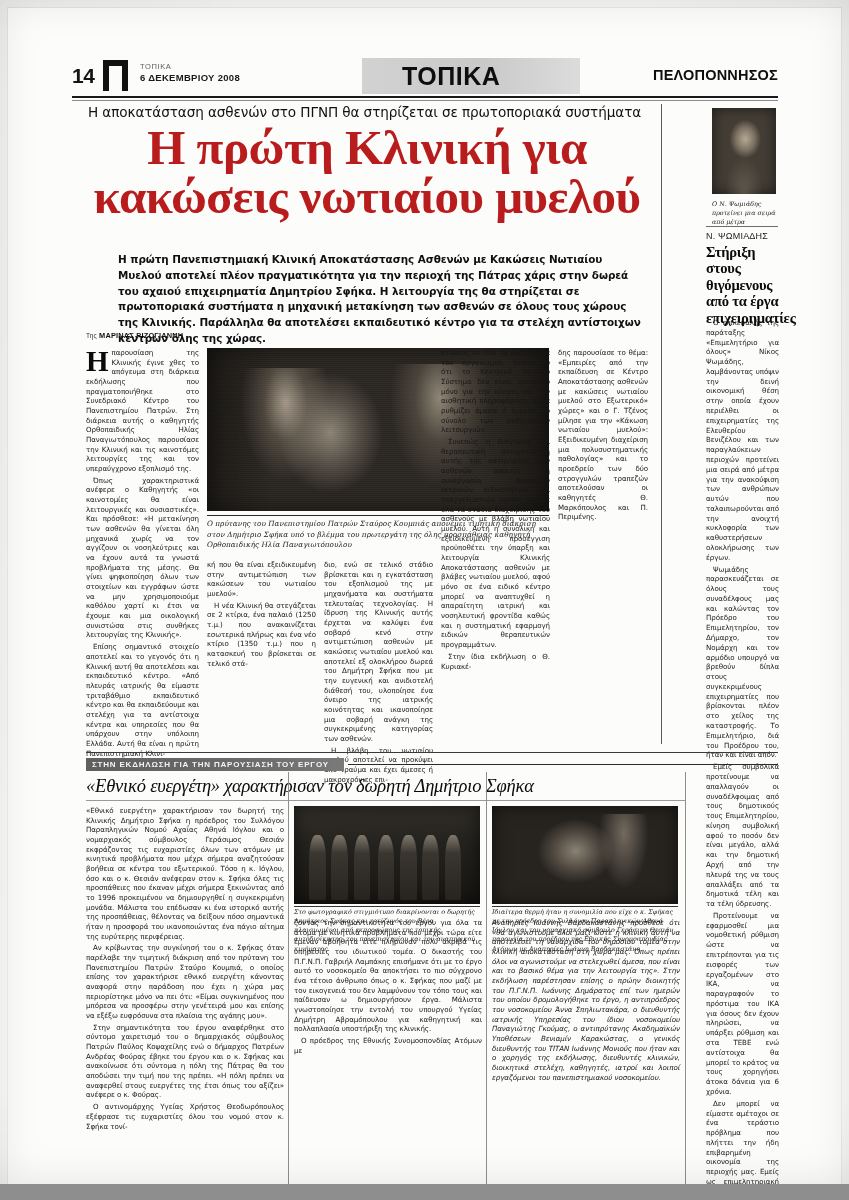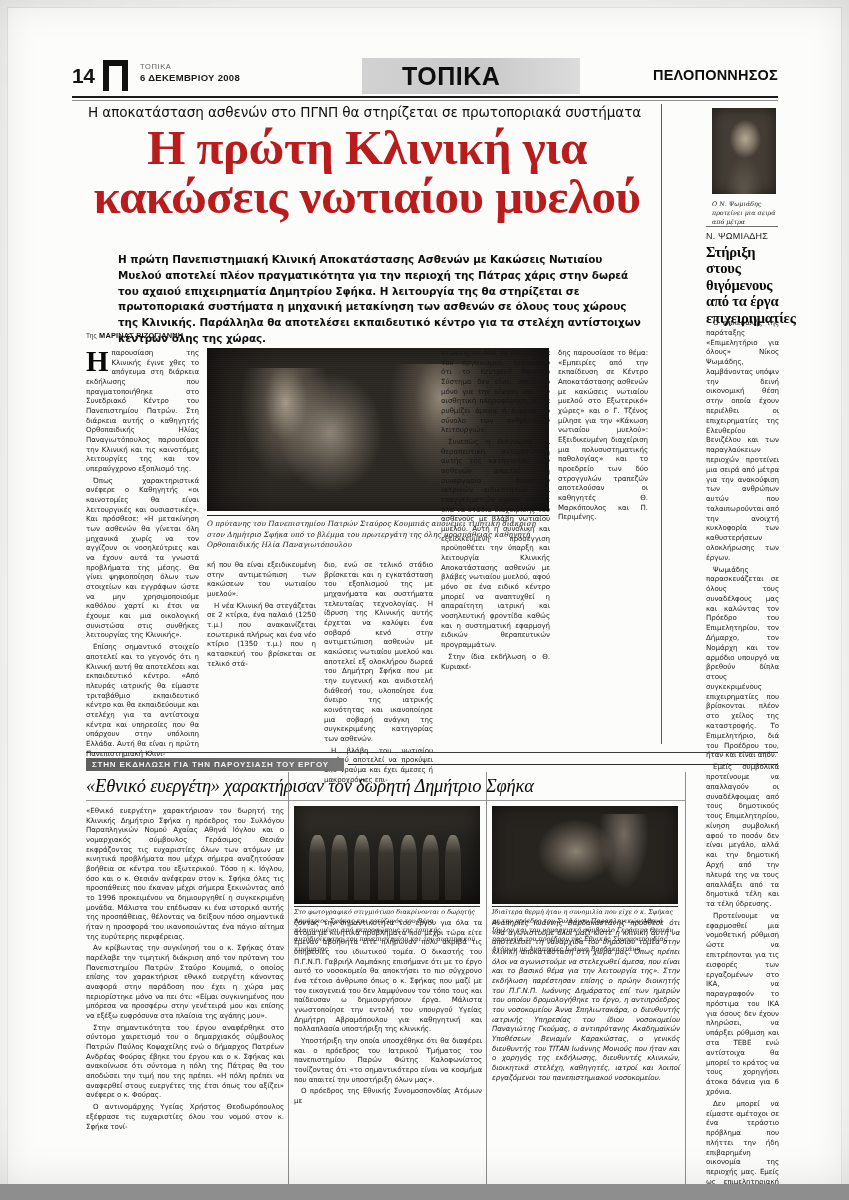--- a/index.html
+++ b/index.html
@@ -560,21 +560,20 @@
 
     <div class="col" id="bot-col-1">
       <p class="noind">«Εθνικό ευεργέτη» χαρακτήρισαν τον δωρητή της Κλινικής Δημήτριο Σφήκα η πρόεδρος του Συλλόγου Παραπληγικών Νομού Αχαΐας Αθηνά Ιόγλου και ο νομαρχιακός σύμβουλος Γεράσιμος Θεσιάν εκφράζοντας τις ευχαριστίες όλων των ατόμων με κινητικά προβλήματα που μέχρι σήμερα αναζητούσαν βοήθεια σε κέντρα του εξωτερικού. Τόσο η κ. Ιόγλου, όσο και ο κ. Θεσιάν ανέφεραν στον κ. Σφήκα όλες τις προσπάθειες που έκαναν μέχρι σήμερα ξεκινώντας από το 1996 προκειμένου να δημιουργηθεί η συγκεκριμένη μονάδα. Μάλιστα του επέδωσαν κι ένα ιστορικό αυτής της προσπάθειας, θέλοντας να δείξουν πόσο σημαντικά ήταν η προσφορά του ικανοποιώντας ένα πάγιο αίτημα της ευρύτερης περιφέρειας.</p>
       <p>Αν κρίβωντας την συγκίνησή του ο κ. Σφήκας όταν παρέλαβε την τιμητική διάκριση από τον πρύτανη του Πανεπιστημίου Πατρών Σταύρο Κουμπιά, ο οποίος επίσης τον χαρακτήρισε εθνικό ευεργέτη κάνοντας αναφορά στην παράδοση που έχει η χώρα μας περιορίστηκε μόνο να πει ότι: «Είμαι συγκινημένος που μπόρεσα να προσφέρω στην γενέτειρά μου και επίσης να εξέξω ευφρόσυνα στα πλαίσια της αγάπης μου».</p>
       <p>Στην σημαντικότητα του έργου αναφέρθηκε στο σύντομο χαιρετισμό του ο δημαρχιακός σύμβουλος Πατρών Παύλος Κοψαχείλης ενώ ο δήμαρχος Πατρέων Ανδρέας Φούρας έβηκε του έργου και ο κ. Σφήκας και ανακοίνωσε ότι σύντομα η πόλη της Πάτρας θα του αποδώσει την τιμή που της πρέπει. «Η πόλη πρέπει να αναφερθεί στους ευεργέτες της έτσι όπως του αξίζει» ανέφερε ο κ. Φούρας.</p>
       <p>Ο αντινομάρχης Υγείας Χρήστος Θεοδωρόπουλος εξέφρασε τις ευχαριστίες όλου του νομού στον κ. Σφήκα τονί-</p>
     </div>
 
     <div class="col" id="bot-col-2">
       <p class="noind">ζοντας την σημαντικότητα του έργου για όλα τα άτομα με κινητικά προβλήματα που μέχρι τώρα είτε έμεναν αβοήθητα είτε πλήρωναν πολύ ακριβά τις υπηρεσίες του ιδιωτικού τομέα. Ο δικαστής του Π.Γ.Ν.Π. Γαβριήλ Λαμπάκης επισήμανε ότι με το έργο αυτό το νοσοκομείο θα αποκτήσει το πιο σύγχρονο ένα τέτοιο άνθρωπο όπως ο κ. Σφήκας που μαζί με τον εικογενειά του δεν λαμψύνουν τον τόπο τους και παίδευσαν ω δημιουργήσουν έργα. Μάλιστα γνωστοποίησε την εντολή του υπουργού Υγείας Δημήτρη Αβραμόπουλου για καθηγητική και πολλαπλασία υποστήριξη της κλινικής.</p>
-      <p>Υποστήριξη την οποία υποσχέθηκε ότι θα διαφέρει και ο πρόεδρος του Ιατρικού Τμήματος του πανεπιστημίου Παρών Φώτης Καλοφωνίστος τονίζοντας ότι «το σημαντικότερο είναι να κοσμήμα που απαιτεί την υποστήριξη όλων μας».</p>
       <p>Ο πρόεδρος της Εθνικής Συνομοσπονδίας Ατόμων με</p>
     </div>
 
     <div class="col" id="bot-col-3">
       <p class="noind">Αναπηρίες Ιωάννης Βαρδακαστάνης πρόσθεσε ότι «θα αγωνιστούμε όλοι μαζί ώστε η κλινική αυτή να αποτελέσει τη ναυαρχίδα του δημόσιου τομέα στην κλινική αποκατάσταση στη χώρα μας. Όπως πρέπει όλοι να αγωνιστούμε να στελεχωθεί άμεσα, που είναι και το βασικό θέμα για την λειτουργία της». Στην εκδήλωση παρέστησαν επίσης ο πρώην διοικητής του Π.Γ.Ν.Π. Ιωάννης Δημάρατος επί των ημερών του οποίου δρομολογήθηκε το έργο, η αντιπρόεδρος του νοσοκομείου Άννα Σπηλιωτακάρα, ο διευθυντής ιατρικής Υπηρεσίας του ίδιου νοσοκομείου Παναγιώτης Γκούμας, ο αντιπρύτανης Ακαδημαϊκών Υποθέσεων Βενιαμίν Καρακώστας, ο γενικός διευθυντής του ΤΙΤΑΝ Ιωάννης Μονιούς που ήταν και ο χορηγός της εκδήλωσης, διευθυντές κλινικών, διοικητικά στελέχη, καθηγητές, ιατροί και λοιποί εργαζόμενοι του πανεπιστημιακού νοσοκομείου.</p>
     </div>
 
   </div>
   <div class="edge-shadow"></div>
 </div>

